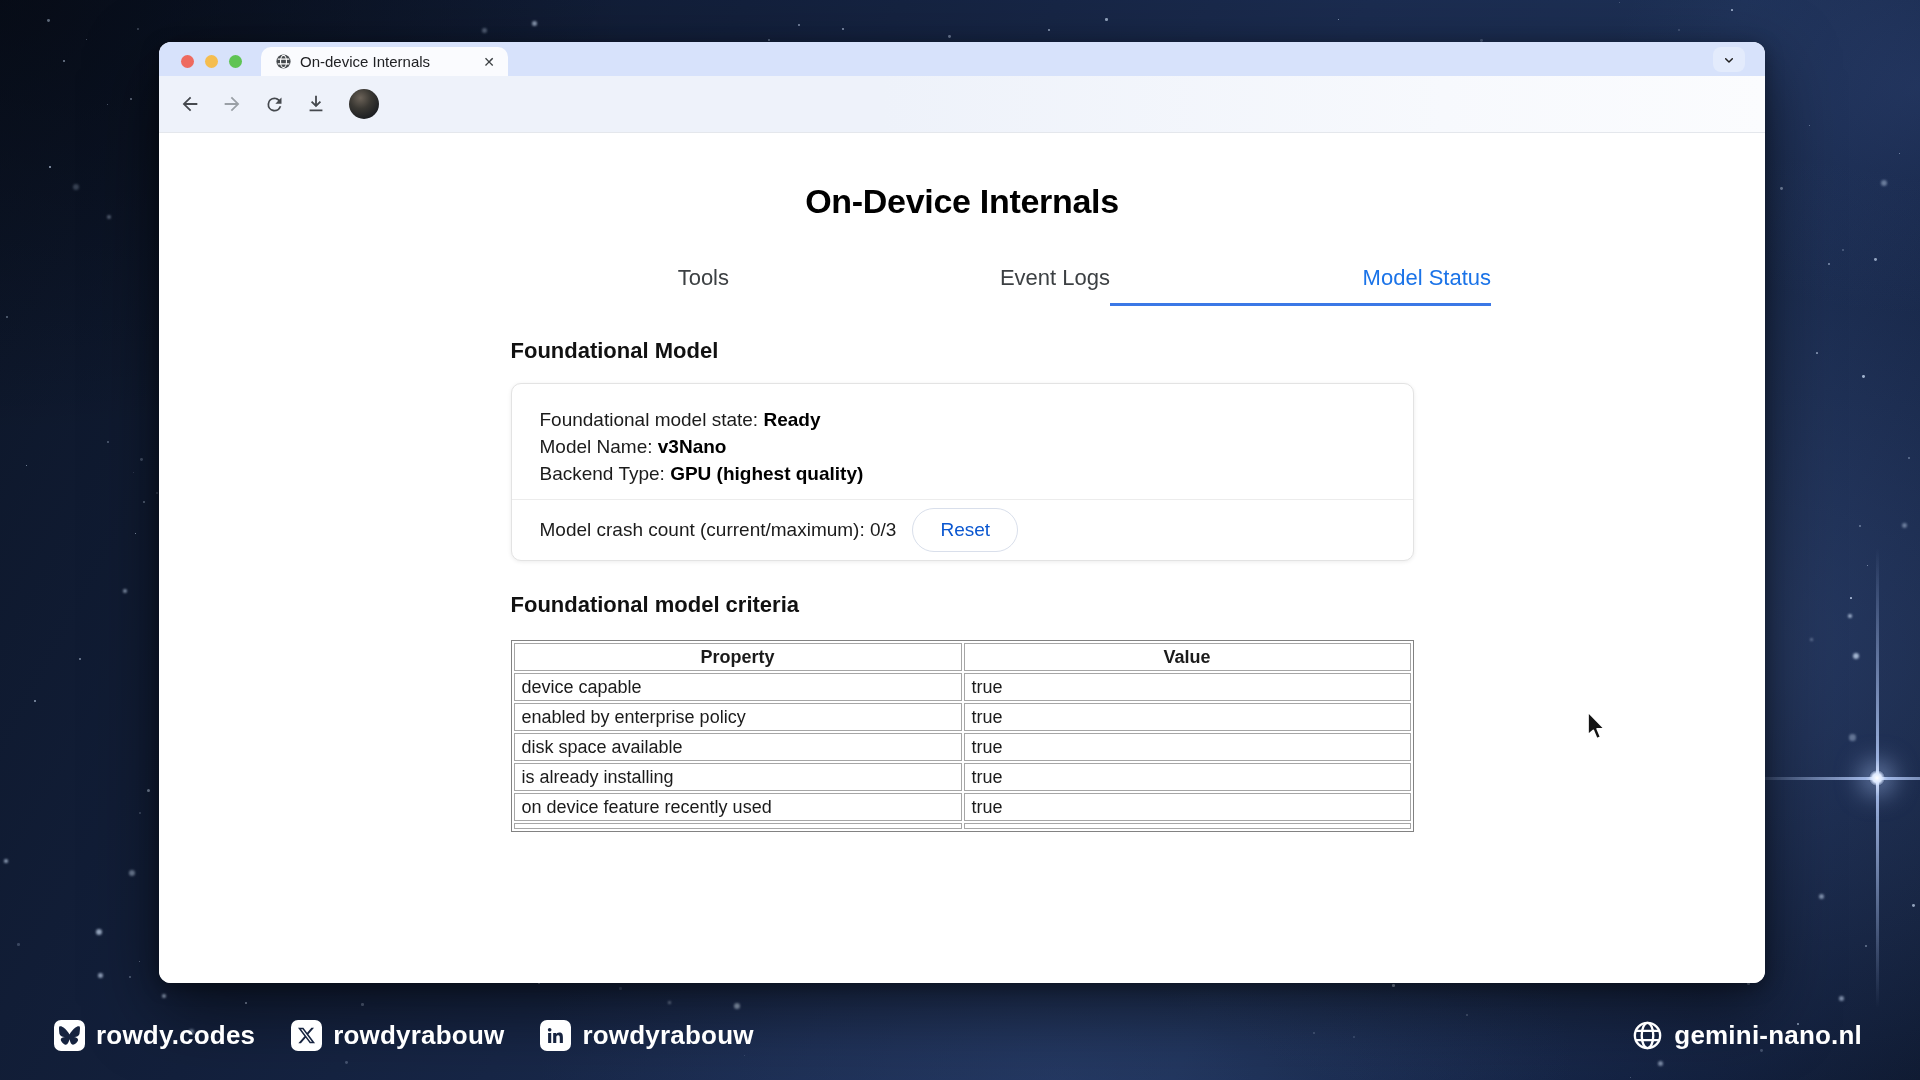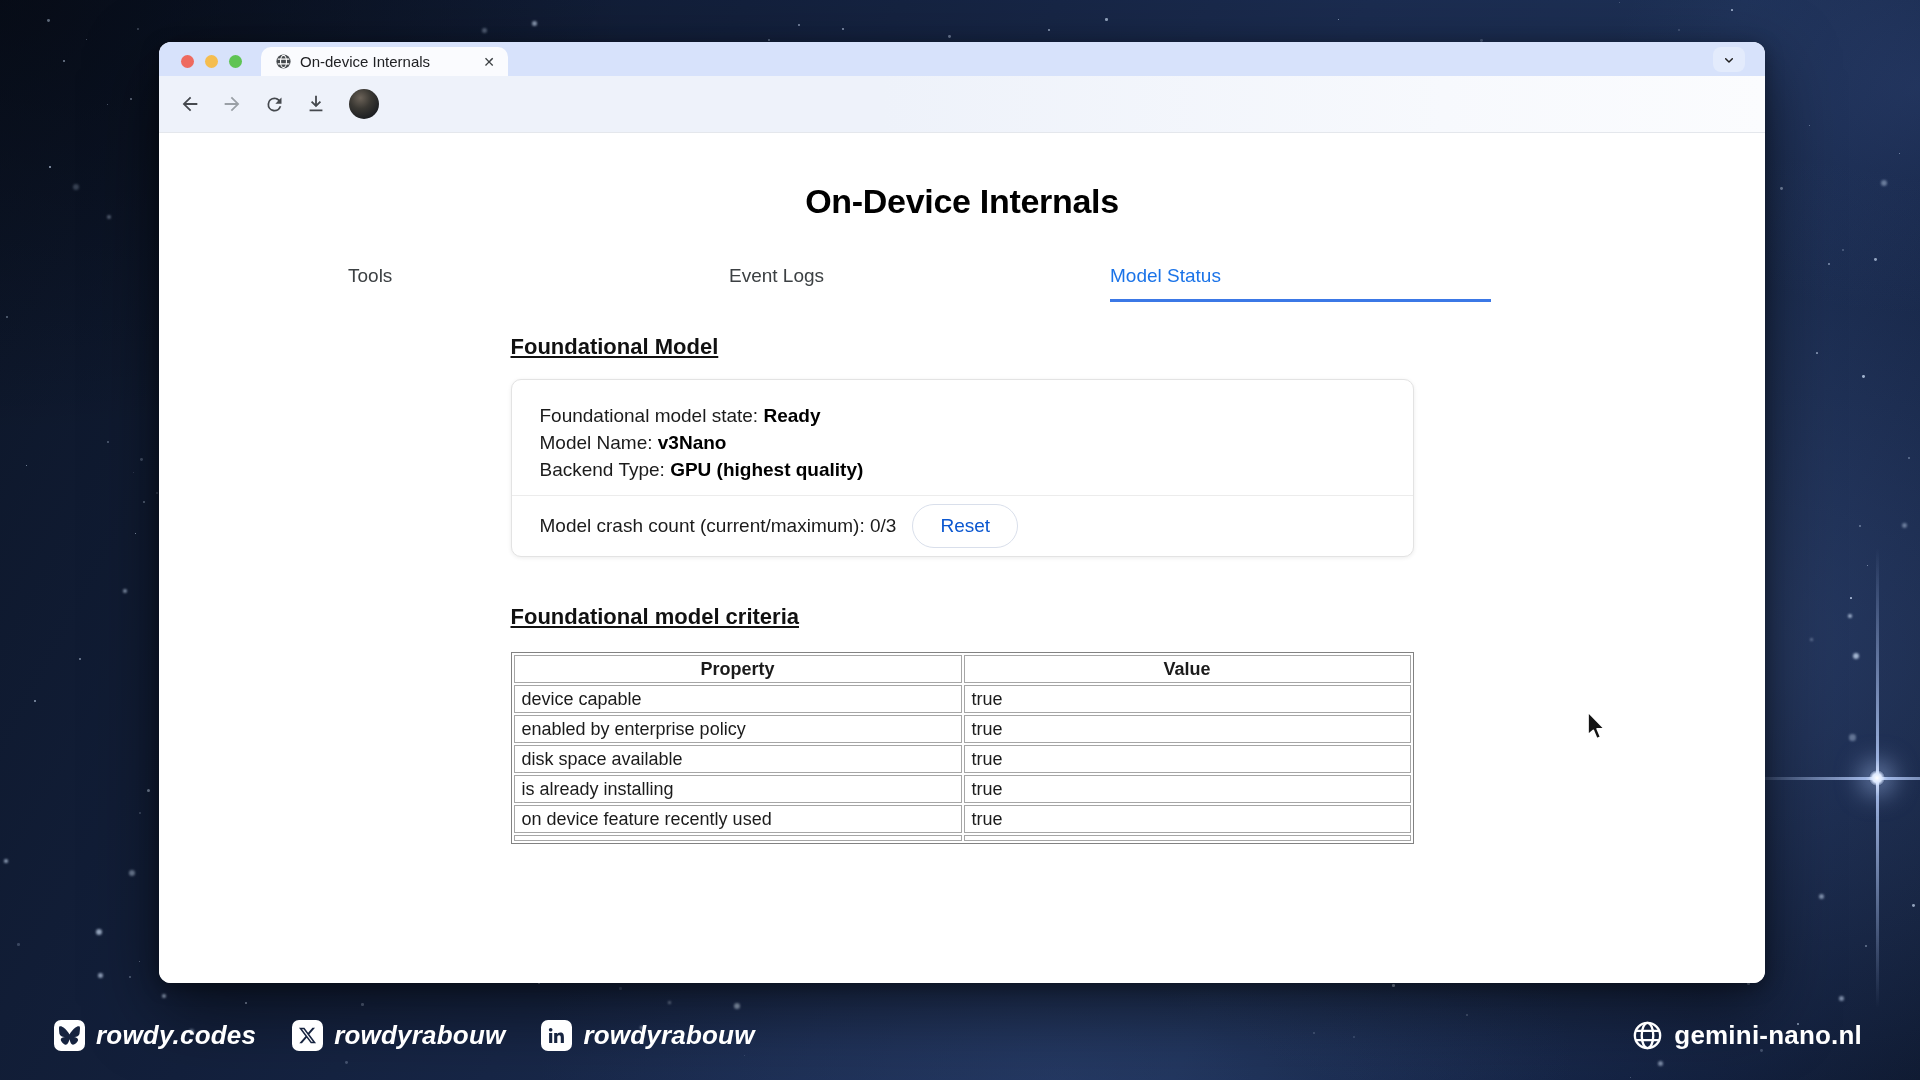--- a/index.html
+++ b/index.html
@@ -53,27 +53,27 @@
   .chip span { font-size:16px; font-weight:700; color:#202124; }
   .url { margin-left:14px; font-size:17px; color:#3c4043; flex:1; white-space:nowrap; overflow:hidden; }
   .boxicons { display:flex; align-items:center; gap:12px; }
   .avatar { width:30px; height:30px; border-radius:50%; margin-left:10px; cursor:pointer; flex:none;
     background:radial-gradient(circle at 38% 30%, #6b6258 0%, #3a3833 38%, #1d1f22 75%); }
 
   
   .content { flex:1; background:#fff; overflow:hidden; color:#1f1f1f; }
   h1 { margin-top:49px; text-align:center; font-size:34px; font-weight:700; color:#000; letter-spacing:-.3px; }
   .ptabs { margin:34px 0 0 189px; width:1143px; display:flex; }
-  .ptab { flex:1; text-align:left; font-size:19px; color:#3c4043; padding:10px 0 15px; position:relative; cursor:pointer; }
+  .ptab { flex:1; text-align:right; font-size:22px; color:#3c4043; padding:10px 0 15px; position:relative; cursor:pointer; }
   .ptab.active { color:#1a73e8; }
   .ptab.active::after { content:""; position:absolute; left:0; right:0; bottom:0; height:3px; background:#3b78e6; }
   .inner { width:903px; margin:0 auto; }
-  h2 { font-size:22px; font-weight:700; color:#111;text-decoration:underline; }
+  h2 { font-size:22px; font-weight:700; color:#111; }
   .h2-model { margin-top:32px; }
-  .h2-criteria { margin-top:47px; }
+  .h2-criteria { margin-top:31px; }
 
   .card { margin-top:19px; background:#fff; border:1px solid #e3e3e3; border-radius:10px;
     box-shadow:0 1px 4px rgba(0,0,0,.08); overflow:hidden; }
   .card-info { padding:22px 28px 12px; font-size:19px; line-height:27px; color:#1b1b1b; }
   .flabel::after { content:" "; white-space:pre; }
   .fvalue { font-weight:700; color:#000; }
   .card-divider { height:1px; background:#ececec; }
   .card-footer { display:flex; align-items:center; padding:8px 28px; }
   .crash { font-size:19px; color:#1b1b1b; }
   .reset-btn { margin-left:16px; height:44px; padding:0 27px; border-radius:22px; border:1px solid #d9dfeb;
@@ -82,21 +82,21 @@
   table.criteria { margin-top:22px; width:903px; border-collapse:separate; border-spacing:2px;
     border:1px solid #828282; font-size:18px; color:#1b1b1b; }
   table.criteria th, table.criteria td { border:1px solid #a6a6a6; padding:2px 7px; line-height:22px; }
   table.criteria th { font-weight:700; text-align:center; }
   table.criteria td { text-align:left; }
   col.c-prop { width:450px; } col.c-val { width:449px; }
 
   
   .footer { position:absolute; left:0; right:0; bottom:0; height:82px; display:flex; align-items:center;
     padding:0 58px 8px 54px; color:#fff; }
-  .footer-left { display:flex; align-items:center; gap:36px;font-style:italic; }
+  .footer-left { display:flex; align-items:center; gap:36px; }
   .flink { display:flex; align-items:center; gap:11px; cursor:pointer; }
   .flink .sq { width:31px; height:31px; border-radius:7px; background:#fff; display:flex; align-items:center; justify-content:center; }
   .flabel-f { font-size:26px; font-weight:600; letter-spacing:.2px; }
   .footer-right { margin-left:auto; display:flex; align-items:center; gap:10px; cursor:pointer; }
 
   .cursor { position:absolute; left:1586px; top:711px; z-index:50; }
 </style>
 </head>
 <body>
 

